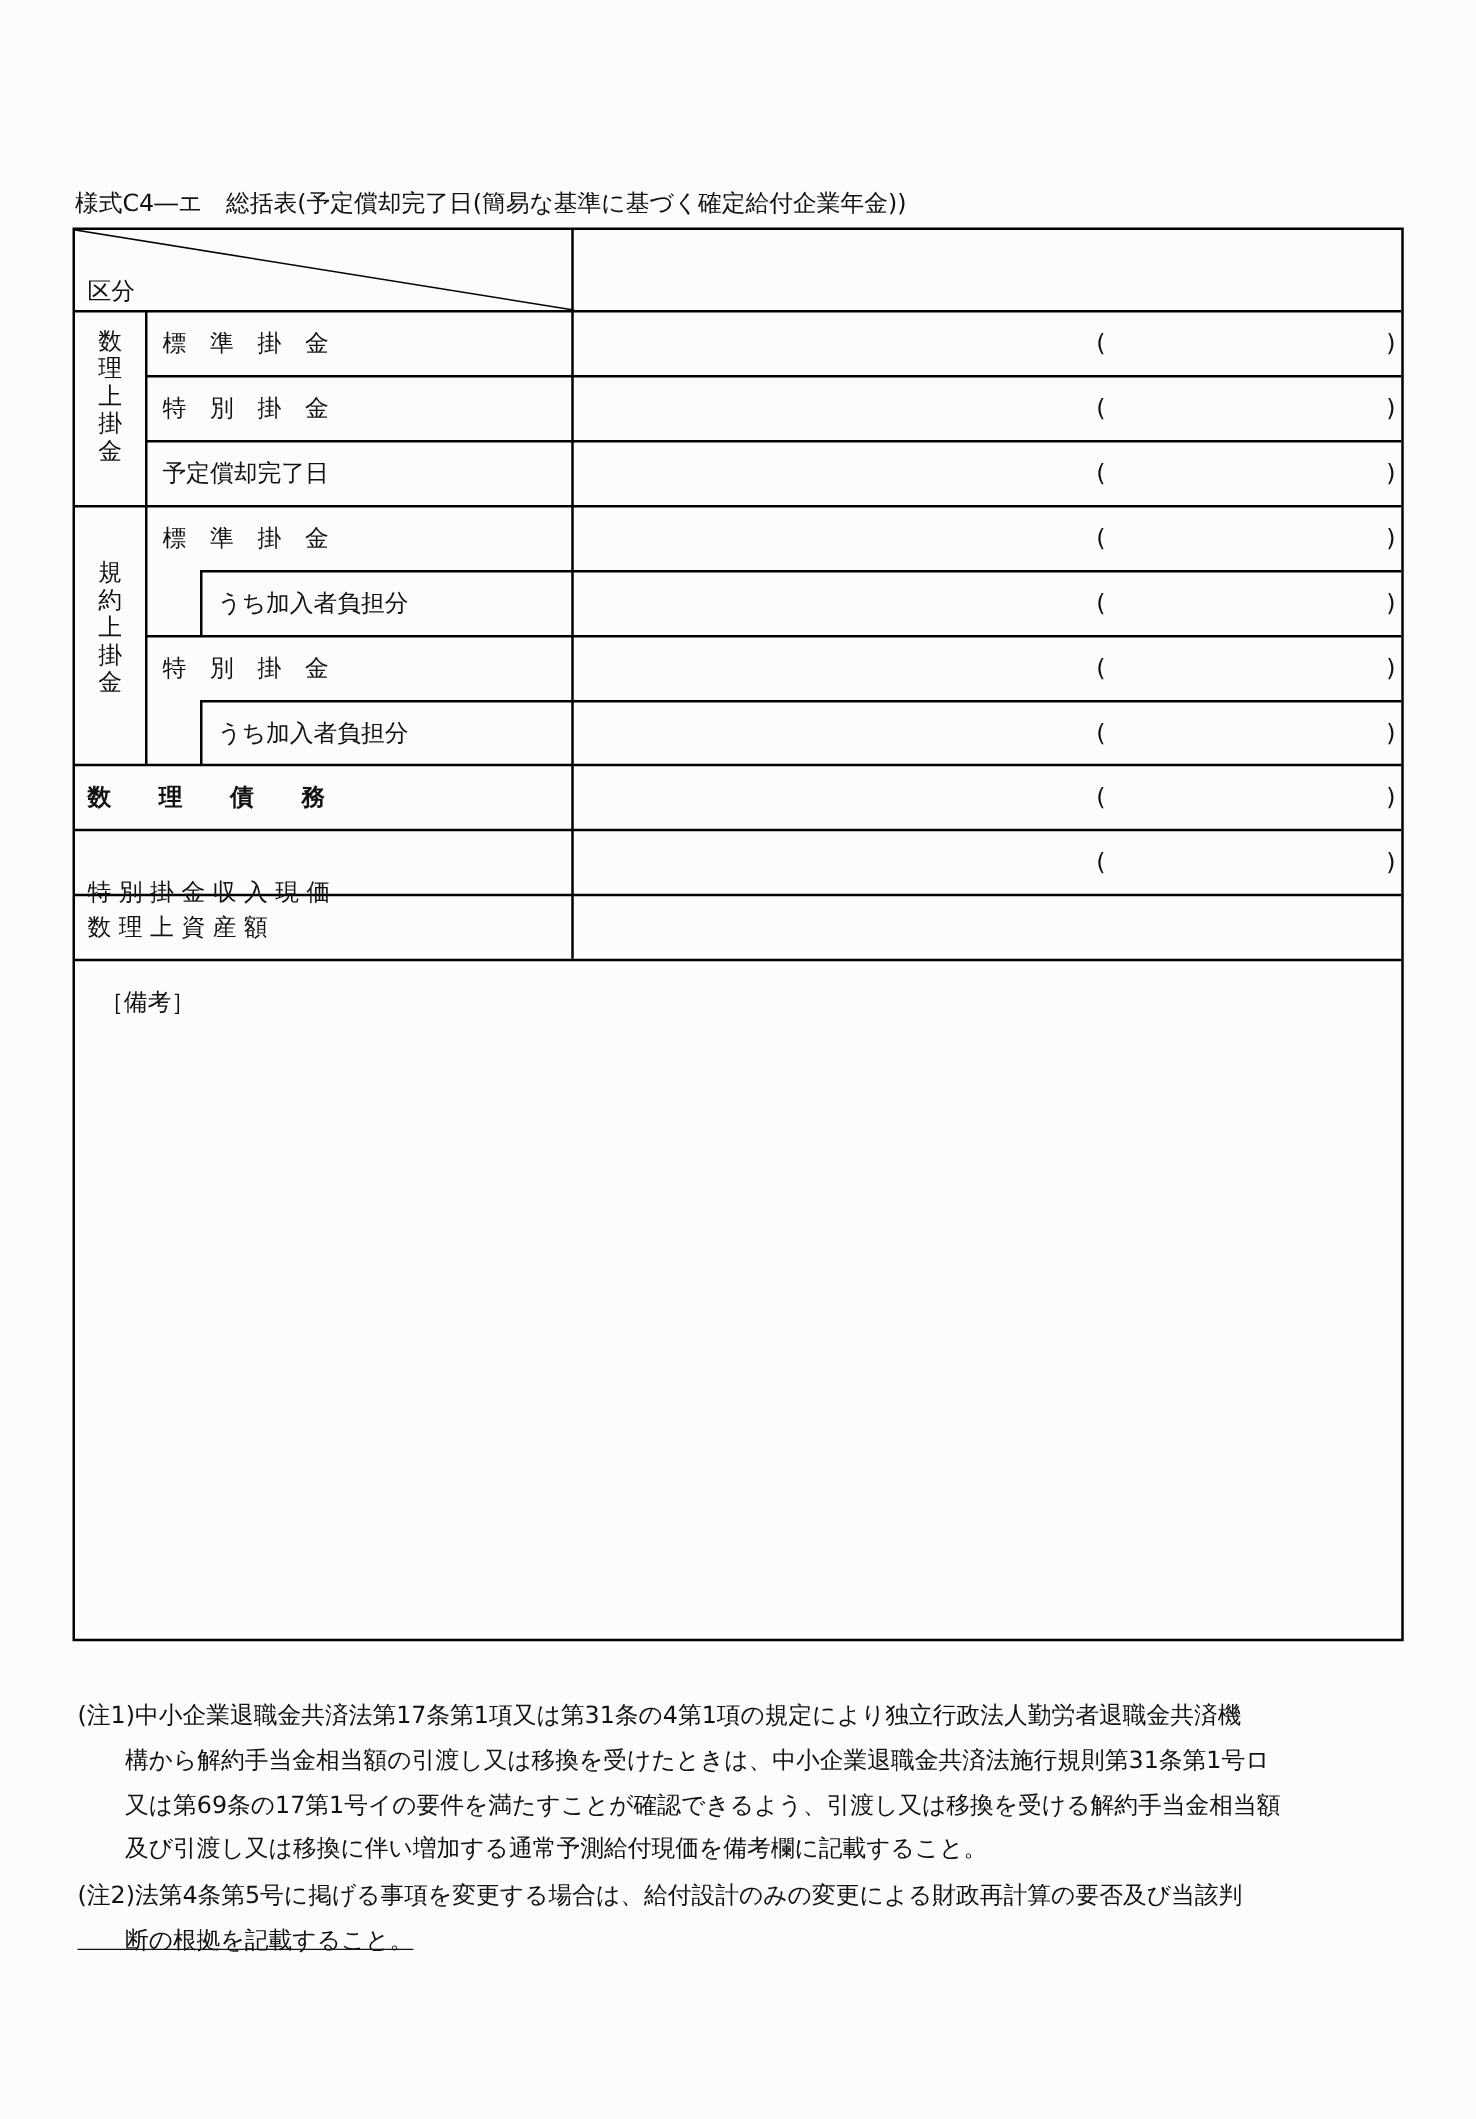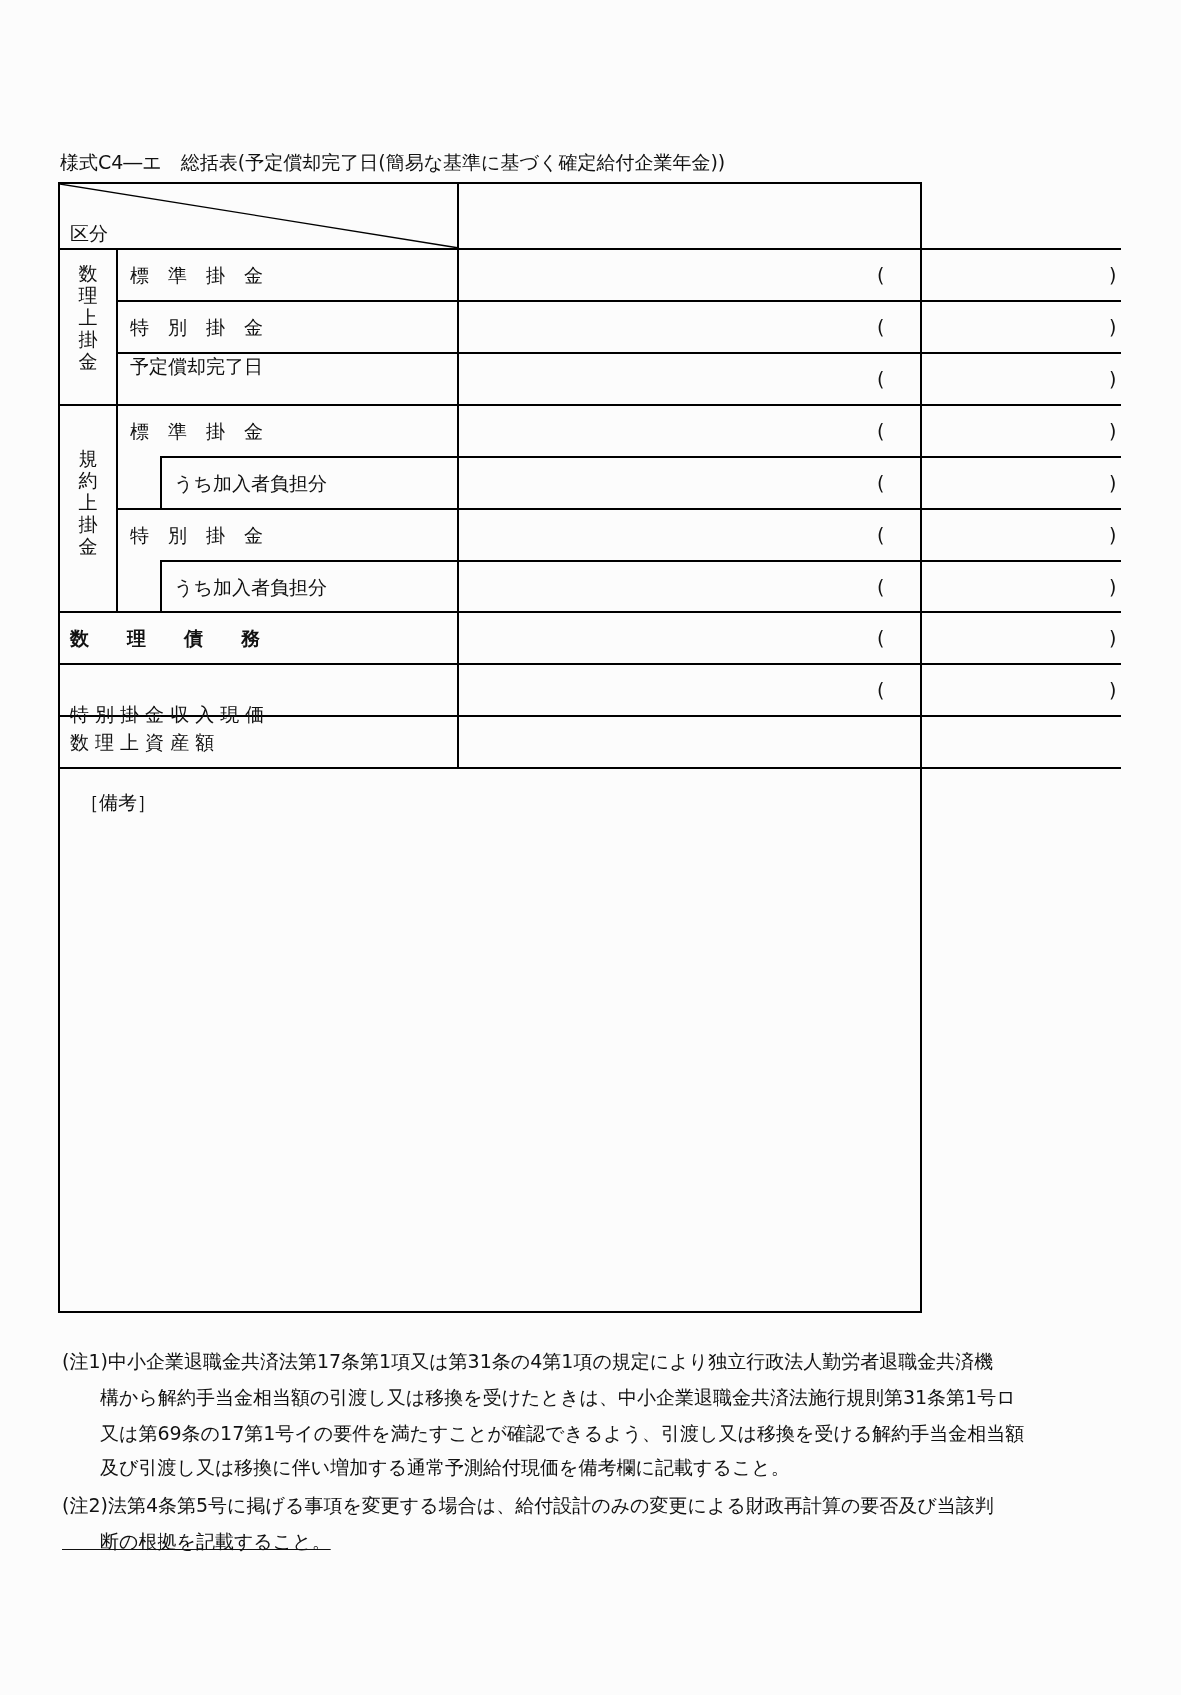--- a/index.html
+++ b/index.html
@@ -1,25 +1,25 @@
 <!DOCTYPE html>
 <html><head>
 <meta charset="utf-8">
 <style>
   html, body { margin:0; padding:0; background:#fcfcfc; }
   body { width:1181px; height:1695px; position:relative; font-family:"DejaVu Sans", sans-serif; color:#111; }
   .abs { position:absolute; }
   .title { left:60px; top:150px; font-size:19px; white-space:pre; letter-spacing:0px; }
-  .tbl { position:absolute; left:58px; top:182px; width:864px; height:1131px; border:2px solid #000; box-sizing:border-box; }
+  .tbl { position:absolute; left:58px; top:182px; width:1065px; height:1131px; border:2px solid #000; box-sizing:border-box; }
   .hline { position:absolute; height:2px; background:#000; }
   .vline { position:absolute; width:2px; background:#000; }
   .txt { position:absolute; font-size:19px; white-space:pre; line-height:22px; }
   .vtxt { position:absolute; font-size:19px; width:24px; text-align:center; line-height:22px; }
   .paren { position:absolute; font-size:19px; line-height:22px; }
-  .note { position:absolute; font-size:19px; white-space:pre; line-height:22px; }
+  .note { position:absolute; font-size:19px; white-space:pre; line-height:22px;margin-top:11px; }
 </style>
 </head>
 <body>
 
 <div class="abs title">様式C4―エ　総括表(予定償却完了日(簡易な基準に基づく確定給付企業年金))</div>
 
 <div class="tbl">
 
   <svg class="abs" style="left:0;top:0" width="400" height="66">
     <line x1="0" y1="0" x2="399" y2="64" stroke="#000" stroke-width="1.3"></line>
@@ -55,21 +55,21 @@
   <div class="vtxt" style="left:16px;top:263px;">
     <div>規</div>
       <div>約</div>
       <div>上</div>
       <div>掛</div>
       <div>金</div>
   </div>
 
   <div class="txt" style="left:70px;top:80px;">標　準　掛　金</div>
   <div class="txt" style="left:70px;top:132px;">特　別　掛　金</div>
-  <div class="txt" style="left:70px;top:171px;">予定償却完了日</div>
+  <div class="txt" style="left:70px;top:184px;">予定償却完了日</div>
 
   <div class="txt" style="left:70px;top:236px;">標　準　掛　金</div>
   <div class="txt" style="left:114px;top:288px;">うち加入者負担分</div>
   <div class="txt" style="left:70px;top:340px;">特　別　掛　金</div>
   <div class="txt" style="left:114px;top:392px;">うち加入者負担分</div>
 
   <div class="txt" style="left:10px;top:443px;font-weight:bold;">数　　理　　債　　務</div>
   <div class="txt" style="left:10px;top:495px;margin-top:24px;">特 別 掛 金 収 入 現 価</div>
   <div class="txt" style="left:10px;top:547px;">数 理 上 資 産 額</div>
 

